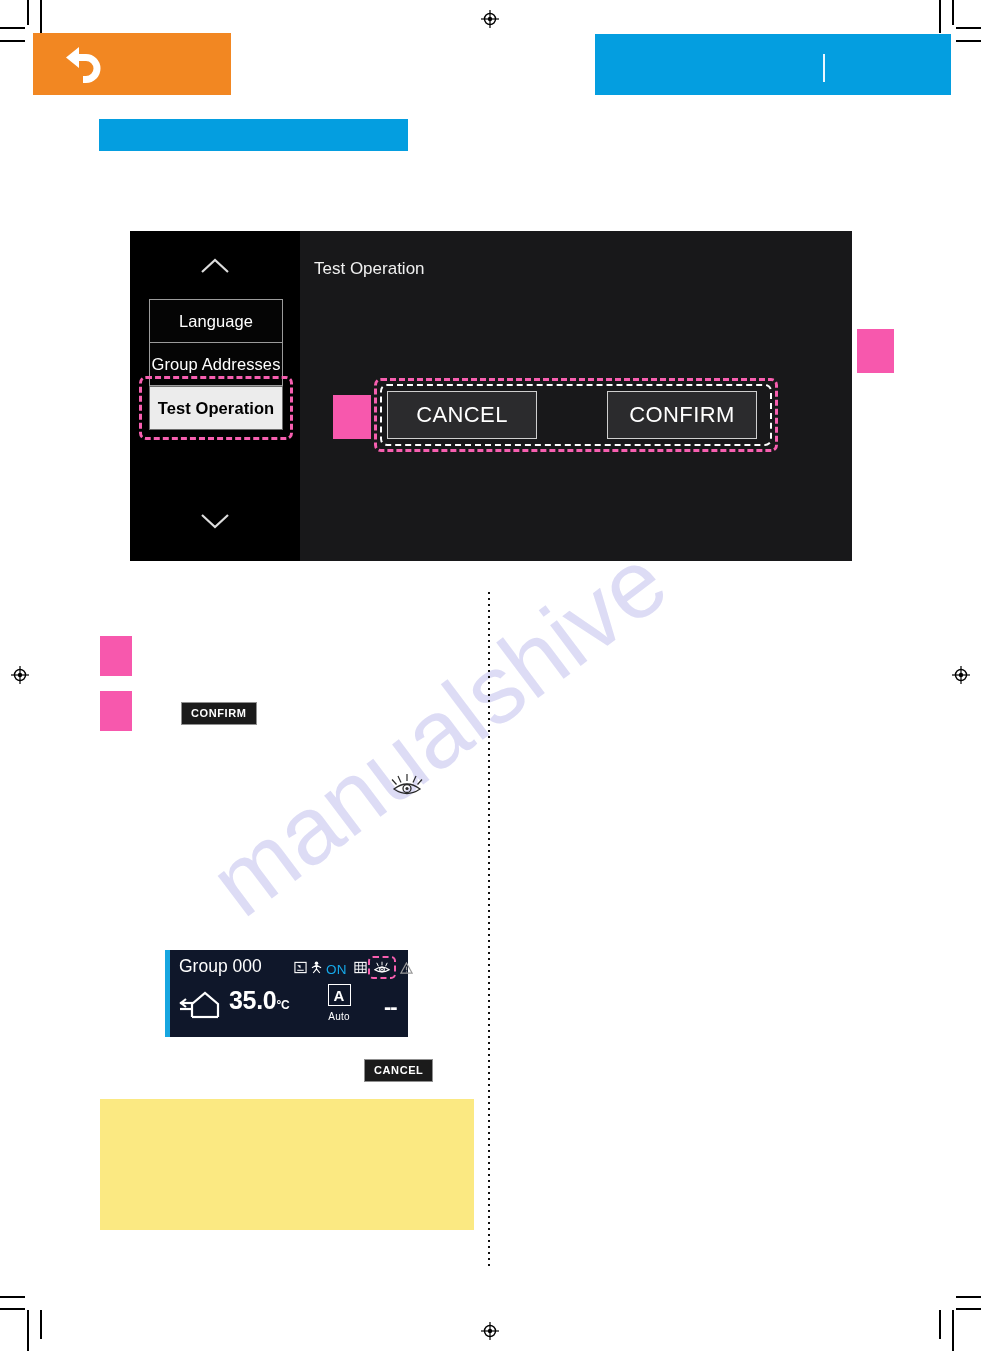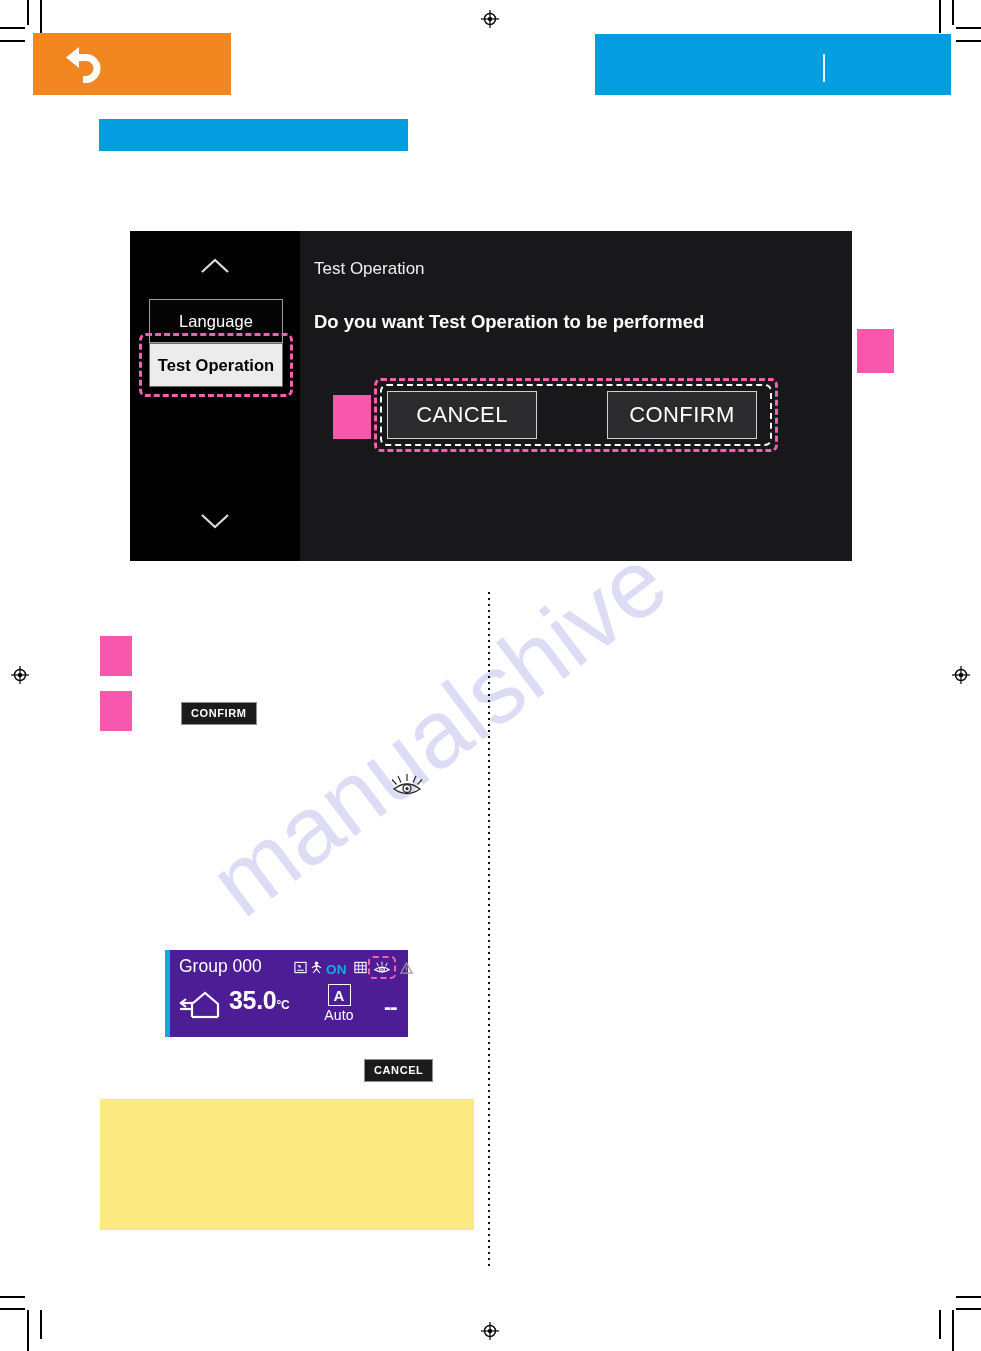--- a/index.html
+++ b/index.html
@@ -146,45 +146,45 @@
     padding:4px 9px 5px 9px;
     border:1px solid #8f8f8f;
     font-weight:700;
     white-space:nowrap;
   }
   .eye-inline{position:absolute;width:34px;height:28px;}
 
   
   .group-panel{
     position:absolute;left:165px;top:950px;width:243px;height:87px;
-    background:#4c1d95;
+    background:#0f172a;
     border-left:5px solid #17a6e0;
     box-sizing:border-box;
   }
   .gp-row1{position:absolute;left:9px;top:6px;right:4px;height:26px;}
   .gp-name{
     position:absolute;left:0;top:0;color:#ffffff;font-size:17.5px;white-space:nowrap;
   }
   .gp-icons{position:absolute;left:115px;top:2px;height:22px;display:flex;align-items:center;gap:4px;}
-  .gp-on{color:#16a8e8;font-size:13.5px;font-weight:700;letter-spacing:.2px;}
+  .gp-on{color:#16a8e8;font-size:13.5px;font-weight:400;letter-spacing:.2px;}
   .gp-row2{position:absolute;left:9px;top:34px;right:3px;height:48px;}
   .gp-temp{
     position:absolute;left:50px;top:2px;
     color:#ffffff;font-size:25px;font-weight:700;letter-spacing:-.3px;white-space:nowrap;
   }
   .gp-temp .unit{font-size:12px;font-weight:700;}
   .gp-auto{position:absolute;left:140px;top:0;width:40px;text-align:center;}
   .gp-auto .box{
     width:23px;height:22px;margin:0 auto;
     border:1.5px solid #ffffff;
     color:#ffffff;font-size:15px;font-weight:700;
     display:flex;align-items:center;justify-content:center;
     box-sizing:border-box;
   }
-  .gp-auto .lbl{color:#ffffff;font-size:14px;margin-top:15px;letter-spacing:.2px;text-align:right;}
+  .gp-auto .lbl{color:#ffffff;font-size:10px;margin-top:15px;letter-spacing:.2px;text-align:right;}
   .gp-dash{position:absolute;left:205px;top:10px;color:#ffffff;font-size:22px;font-weight:700;letter-spacing:-1px;}
 
   
   .note{
     position:absolute;left:100px;top:1099px;width:374px;height:131px;
     background:#fbe982;
   }
 
   
   .col-divider{
@@ -279,39 +279,41 @@
 
     <div class="chev chev-up">
       <svg viewBox="0 0 34 20" width="34" height="20">
         <polyline points="4,16 17,4 30,16" fill="none" stroke="#dcdcdc" stroke-width="2.2"></polyline>
       </svg>
     </div>
 
     <div class="menu-list">
       <div class="menu-item">
         <span class="mi-label">Language</span>
+      </div>
+      <div class="menu-item">
+        <span class="mi-label">Group Addresses</span>
       </div>
       <div class="hl-wrap">
         <div class="menu-item selected">
           <span class="mi-label">Test Operation</span>
         </div>
         <div class="dash-hl" style="left:-10px;top:-10px;width:154px;height:64px;"></div>
       </div>
     </div>
 
     <div class="chev chev-down">
       <svg viewBox="0 0 34 20" width="34" height="20">
         <polyline points="4,4 17,16 30,4" fill="none" stroke="#dcdcdc" stroke-width="2.2"></polyline>
       </svg>
     </div>
   </div>
 
   <div class="device-main">
     <div class="dlg-title">Test Operation</div>
-    <div class="dlg-line1">Do you want Test Operation to be performed</div>
 
     <div class="dlg-buttons">
       <div class="dlg-btn cancel">
         <span>CANCEL</span>
       </div>
       <div class="dlg-btn confirm">
         <span>CONFIRM</span>
       </div>
       <div class="dash-hl" style="left:-13px;top:-13px;width:404px;height:74px;"></div>
       <div class="dash-hl inner" style="left:-7px;top:-7px;width:392px;height:62px;"></div>

